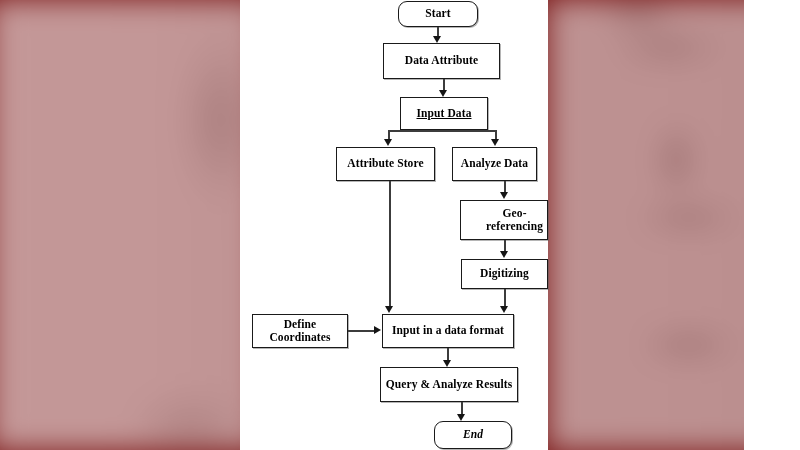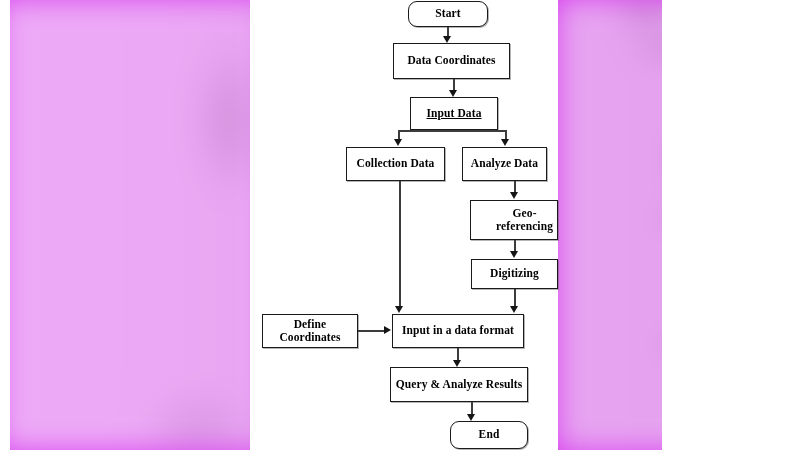--- a/index.html
+++ b/index.html
@@ -2,26 +2,25 @@
 <html><head>
 <meta charset="utf-8">
 <style>
   html, body {
     margin: 0;
     padding: 0;
     background: #ffffff;
   }
   #stage {
     position: relative;
-    width: 652px;
+    width: 744px;
     height: 450px;
     overflow: hidden;
-    background: #d946ef;
+    background: #7f1d1d;
     font-family: "Liberation Serif", "DejaVu Serif", serif;
-    margin-left: 10px;
   }
 
   
   .bg-blur {
     position: absolute;
     top: 0;
     height: 450px;
     filter: blur(14px);
     opacity: 0.55;
   }
@@ -110,29 +109,29 @@
   <div class="bg-blur left"></div>
   <div class="bg-blur right"></div>
 
   <div id="canvas">
 
     <div class="node rounded" style="left:158px; top:1px; width:80px; height:26px;">
       <span class="lbl">Start</span>
     </div>
 
     <div class="node" style="left:143px; top:43px; width:117px; height:36px;">
-      <span class="lbl">Data Coordinates</span>
+      <span class="lbl">Data Attribute</span>
     </div>
 
     <div class="node" style="left:160px; top:97px; width:88px; height:33px;text-decoration:underline;">
       <span class="lbl">Input Data</span>
     </div>
 
     <div class="node" style="left:96px; top:147px; width:99px; height:34px;">
-      <span class="lbl">Collection Data</span>
+      <span class="lbl">Attribute Store</span>
     </div>
 
     <div class="node" style="left:212px; top:147px; width:85px; height:34px;">
       <span class="lbl">Analyze Data</span>
     </div>
 
     <div class="node" style="left:220px; top:200px; width:88px; height:40px;justify-content:flex-end;">
       <span class="lbl">Geo-
 referencing</span>
     </div>
@@ -147,21 +146,21 @@
     </div>
 
     <div class="node" style="left:142px; top:314px; width:132px; height:34px;">
       <span class="lbl">Input in a data format</span>
     </div>
 
     <div class="node" style="left:140px; top:367px; width:138px; height:35px;">
       <span class="lbl">Query &amp; Analyze Results</span>
     </div>
 
-    <div class="node rounded" style="left:200px; top:421px; width:78px; height:28px;">
+    <div class="node rounded" style="left:194px; top:421px; width:78px; height:28px;font-style:italic;">
       <span class="lbl">End</span>
     </div>
 
     <div class="vline" style="left:197px; top:27px; height:10px;"></div>
     <div class="arrow-down" style="left:193px; top:36px;"></div>
 
     <div class="vline" style="left:203px; top:79px; height:11px;"></div>
     <div class="arrow-down" style="left:199px; top:90px;"></div>
 
     <div class="hline" style="left:149px; top:130px; width:107px;"></div>

